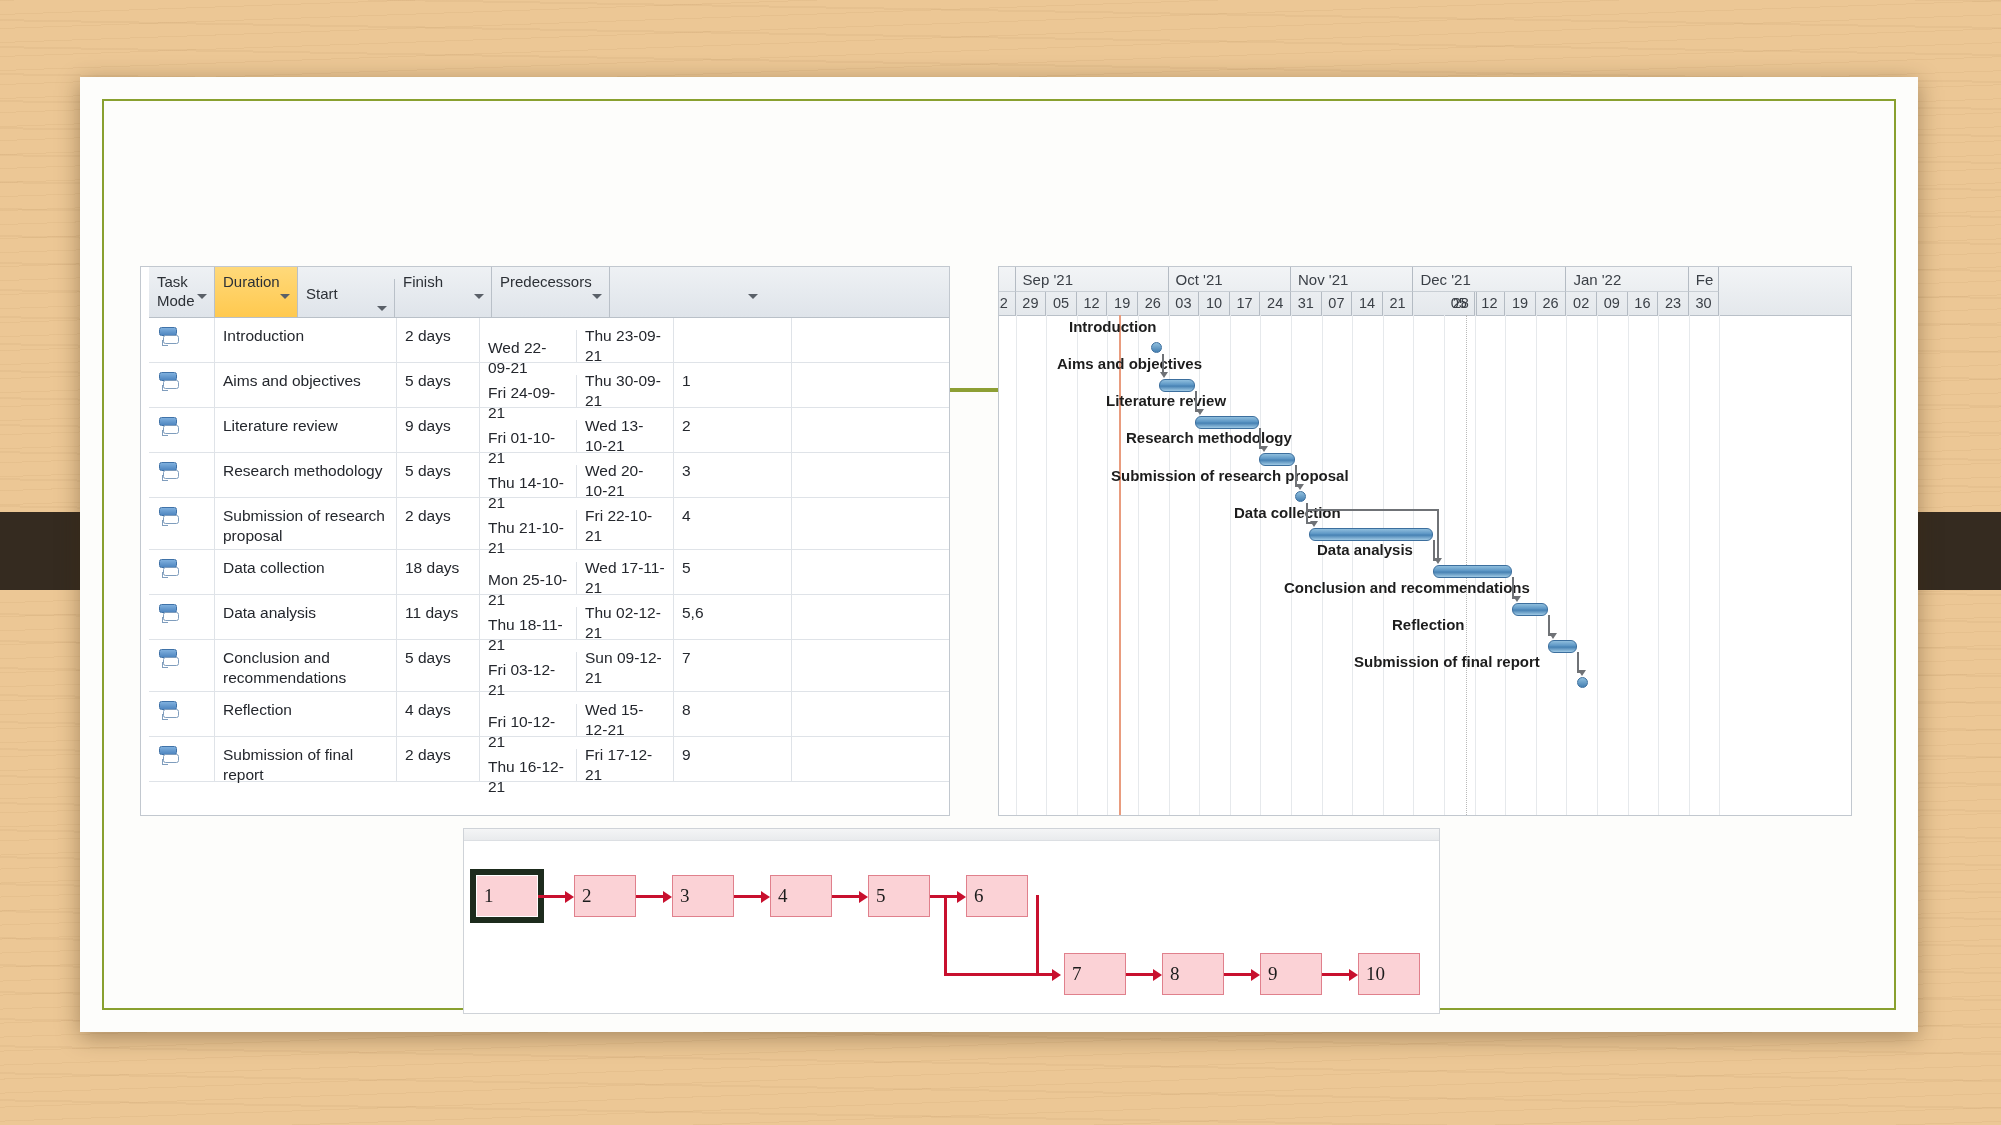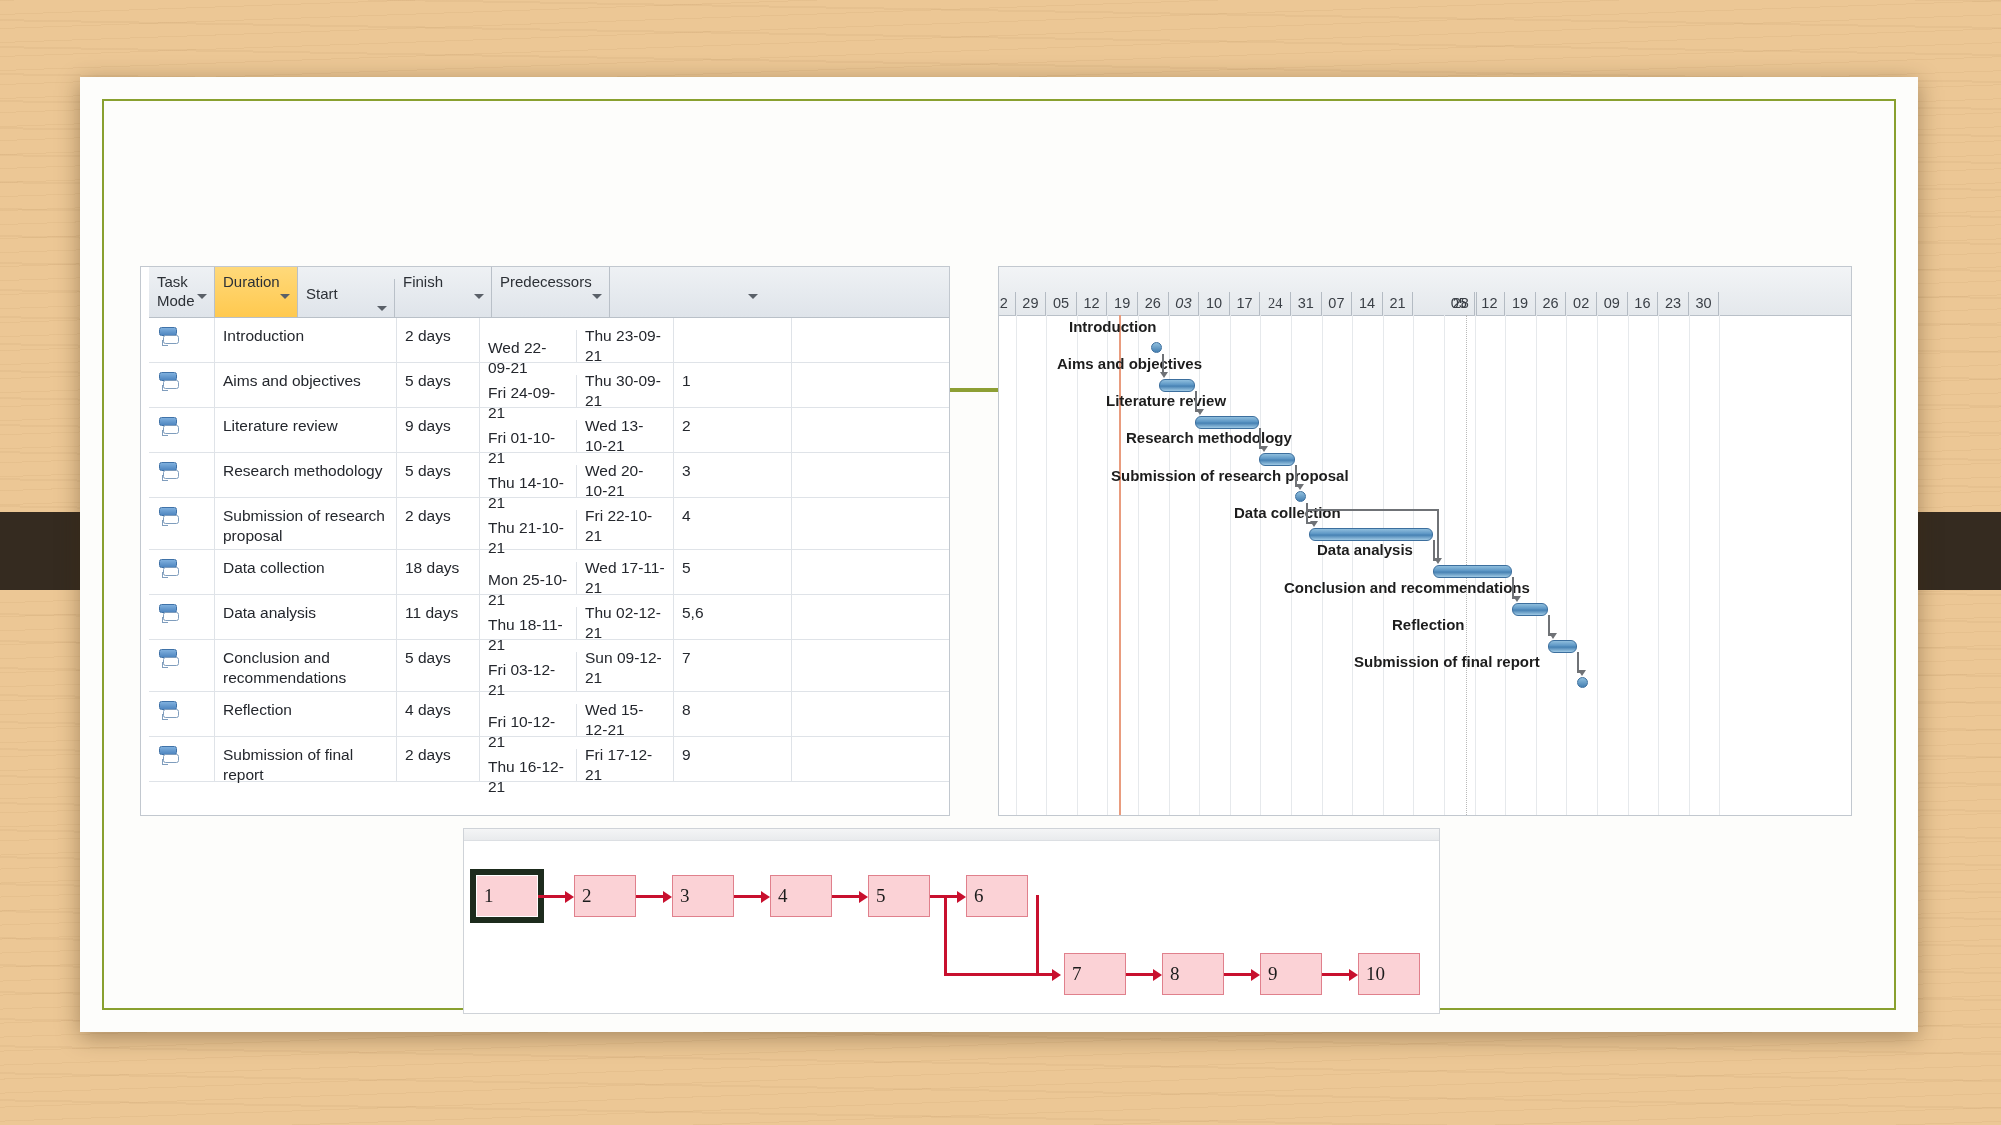--- a/index.html
+++ b/index.html
@@ -404,31 +404,40 @@
         <div class="td c-start">Thu 16-12-21</div>
         <div class="td c-finish">Fri 17-12-21</div>
         <div class="td c-pred">9</div>
         <div class="td c-extra"></div>
       </div>
     </div>
 </div>
 
 <div class="gantt">
   <div class="g-head">
+    <div class="g-months" id="g-months">
+        <div class="g-month" style="left: -14px; width: 30.6px;"></div>
+        <div class="g-month" style="left: 16.6px; width: 153px;">Sep '21</div>
+        <div class="g-month" style="left: 169.6px; width: 122.4px;">Oct '21</div>
+        <div class="g-month" style="left: 292px; width: 122.4px;">Nov '21</div>
+        <div class="g-month" style="left: 414.4px; width: 153px;">Dec '21</div>
+        <div class="g-month" style="left: 567.4px; width: 122.4px;">Jan '22</div>
+        <div class="g-month" style="left: 689.8px; width: 30.6px;">Fe</div>
+      </div>
     <div class="g-weeks" id="g-weeks">
         <div class="g-week" style="left: -14px; width: 30.6px;">22</div>
         <div class="g-week" style="left: 16.6px; width: 30.6px;">29</div>
         <div class="g-week" style="left: 47.2px; width: 30.6px;">05</div>
         <div class="g-week" style="left: 77.8px; width: 30.6px;">12</div>
         <div class="g-week" style="left: 108.4px; width: 30.6px;">19</div>
         <div class="g-week" style="left: 139px; width: 30.6px;">26</div>
-        <div class="g-week" style="left: 169.6px; width: 30.6px; font-style: italic;">03</div>
+        <div class="g-week" style="left: 169.6px; width: 30.6px;">03</div>
         <div class="g-week" style="left: 200.2px; width: 30.6px;">10</div>
         <div class="g-week" style="left: 230.8px; width: 30.6px;">17</div>
-        <div class="g-week" style="left: 261.4px; width: 30.6px; font-family: Liberation Serif, serif;">24</div>
+        <div class="g-week" style="left: 261.4px; width: 30.6px;">24</div>
         <div class="g-week" style="left: 292px; width: 30.6px;">31</div>
         <div class="g-week" style="left: 322.6px; width: 30.6px;">07</div>
         <div class="g-week" style="left: 353.2px; width: 30.6px;">14</div>
         <div class="g-week" style="left: 383.8px; width: 30.6px;">21</div>
         <div class="g-week" style="left: 403px; width: 30.6px; margin-left: 44px;">28</div>
         <div class="g-week" style="left: 445px; width: 30.6px;">05</div>
         <div class="g-week" style="left: 475.6px; width: 30.6px;">12</div>
         <div class="g-week" style="left: 506.2px; width: 30.6px;">19</div>
         <div class="g-week" style="left: 536.8px; width: 30.6px;">26</div>
         <div class="g-week" style="left: 567.4px; width: 30.6px;">02</div>

